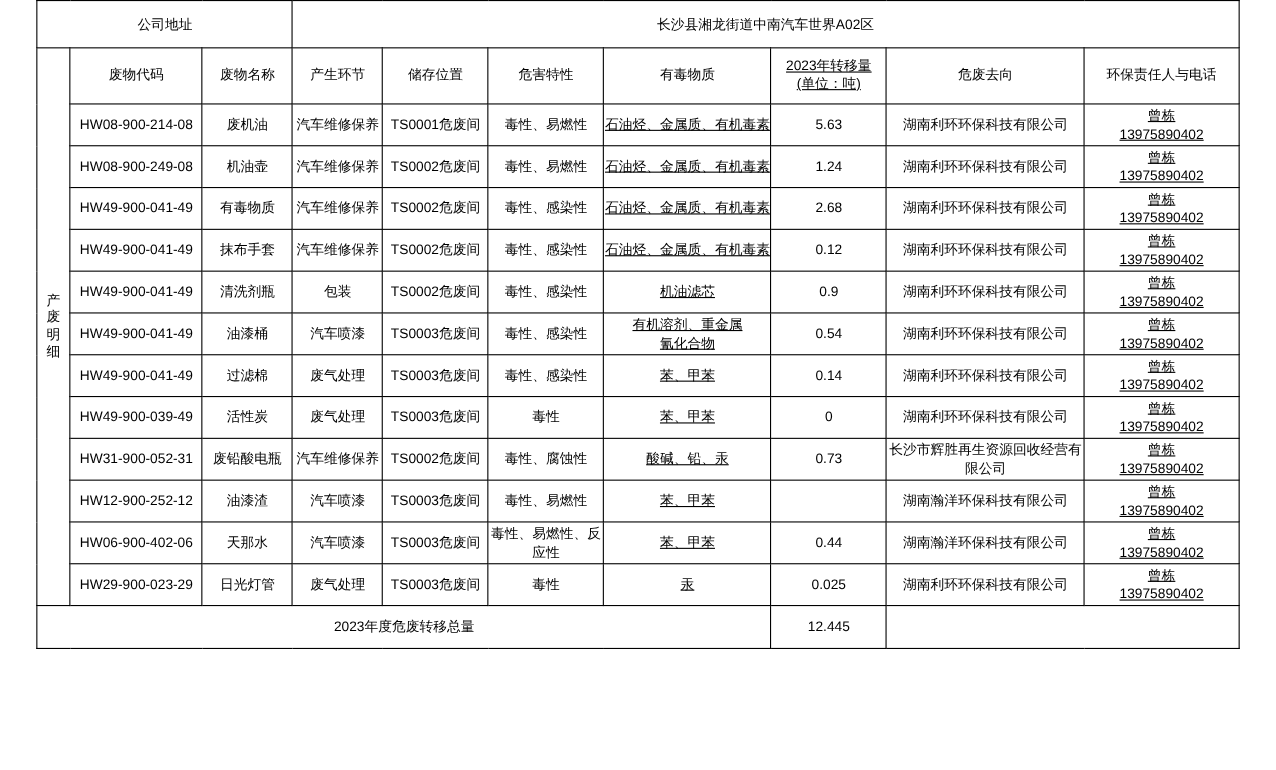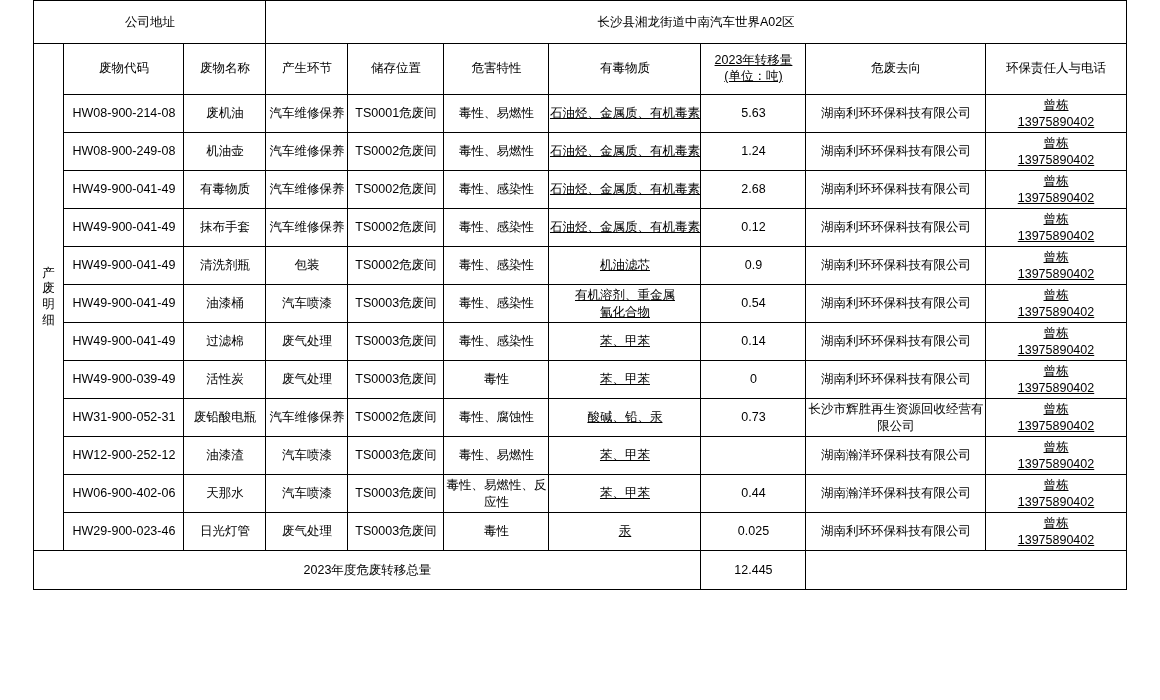--- a/index.html
+++ b/index.html
@@ -267,21 +267,21 @@
         <td class="store-cell">TS0003危废间</td>
         <td class="haz-cell">毒性、易燃性、反应性</td>
         <td class="tox-cell nowrap-two">苯、甲苯</td>
         <td class="amt-cell">0.44</td>
         <td class="dest-cell">湖南瀚洋环保科技有限公司</td>
         <td class="person-cell nowrap-two">曾栋
 13975890402</td>
       </tr>
 
       <tr class="data-row">
-        <td class="code-cell">HW29-900-023-46</td>
+        <td class="code-cell">HW29-900-023-29</td>
         <td class="name-cell">日光灯管</td>
         <td class="link-cell">废气处理</td>
         <td class="store-cell">TS0003危废间</td>
         <td class="haz-cell">毒性</td>
         <td class="tox-cell nowrap-two">汞</td>
         <td class="amt-cell">0.025</td>
         <td class="dest-cell">湖南利环环保科技有限公司</td>
         <td class="person-cell nowrap-two">曾栋
 13975890402</td>
       </tr>

